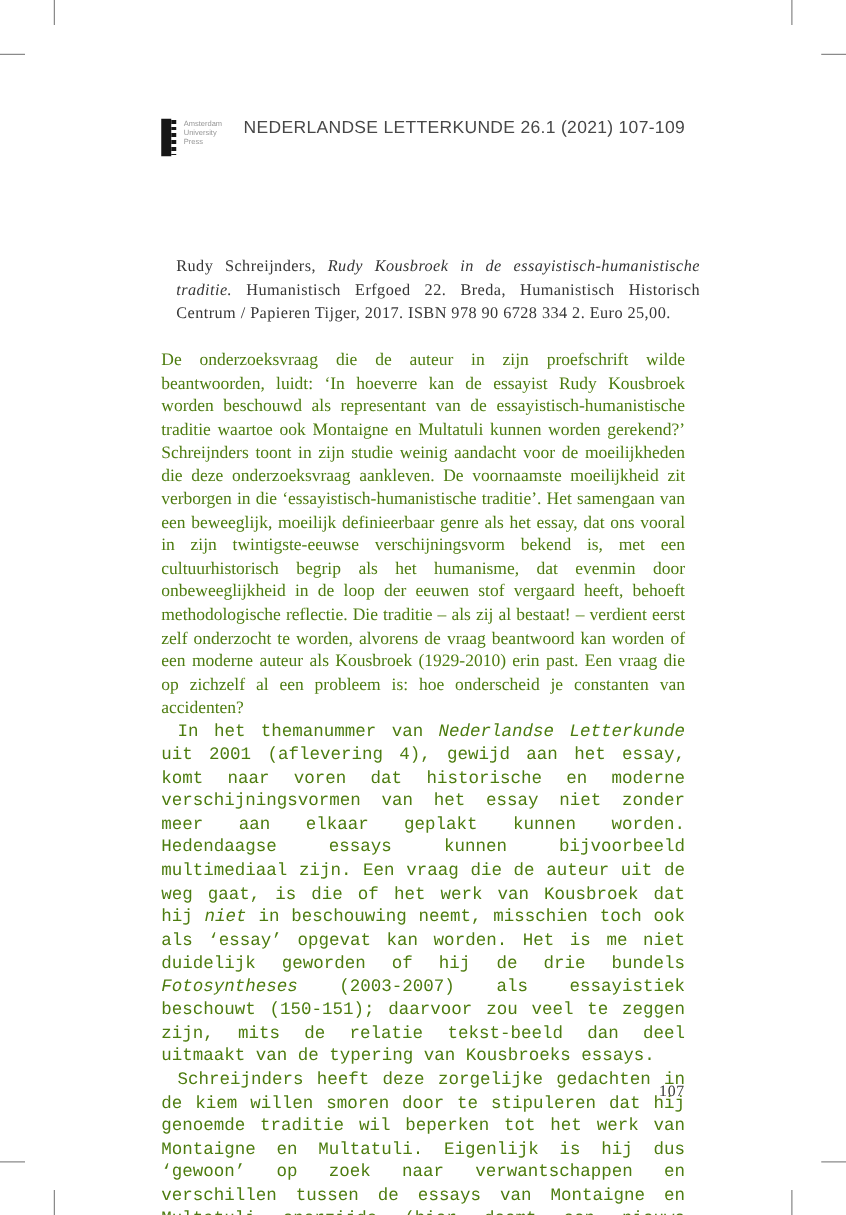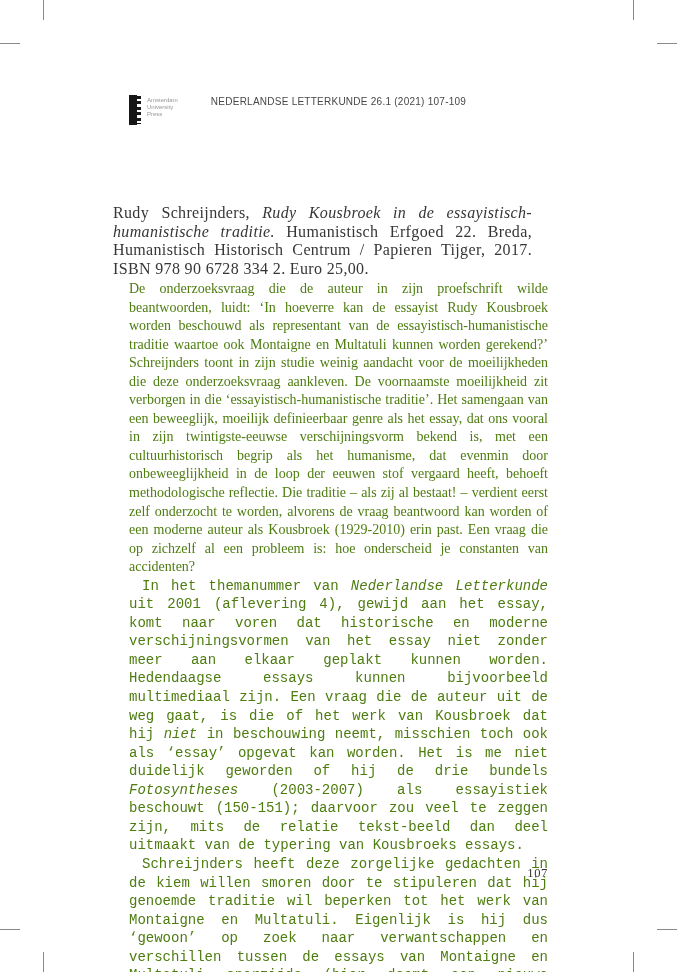--- a/index.html
+++ b/index.html
@@ -32,31 +32,31 @@
   .logo-mark { position: relative; width: 12px; height: 30px; }
   .logo-bar   { position: absolute; left: 0; top: 0; width: 8px; height: 30px; background: #161616; }
   .logo-teeth { position: absolute; left: 8px; top: 1px; width: 4px; height: 28px;
                 background: repeating-linear-gradient(to bottom, #161616 0 3px, transparent 3px 5.4px); }
   .logo-text { margin-left: 6px; padding-top: 2px;
                font-family: "Liberation Sans", sans-serif;
                font-size: 6px; line-height: 7px; color: #979797; }
 
   .header-right {
     position: absolute; left: 129px; top: 95px; width: 419px;
-    text-align: center;
+    text-align: right;
     font-family: "Liberation Sans", sans-serif;
-    font-size: 10px; letter-spacing: 0.25px; line-height: 13px;
+    font-size: 14px; letter-spacing: 0.25px; line-height: 13px;
     color: #474747;
   }
   .header-right .doi { font-style: italic; }
 
   
   .book-ref {
-    position: absolute; left: 113px; top: 204px; width: 419px;
-    font-size: 16px; line-height: 18.5px;
+    position: absolute; left: 141px; top: 204px; width: 419px;
+    font-size: 13px; line-height: 18.5px;
     text-align: justify; letter-spacing: 0.35px;
     color: #363636;
   }
 
   
   .review-body {
     position: absolute; left: 129px; top: 280px; width: 419px;
     font-size: 14px; line-height: 18.55px;
     text-align: justify;
     color: #4d7c0f;

